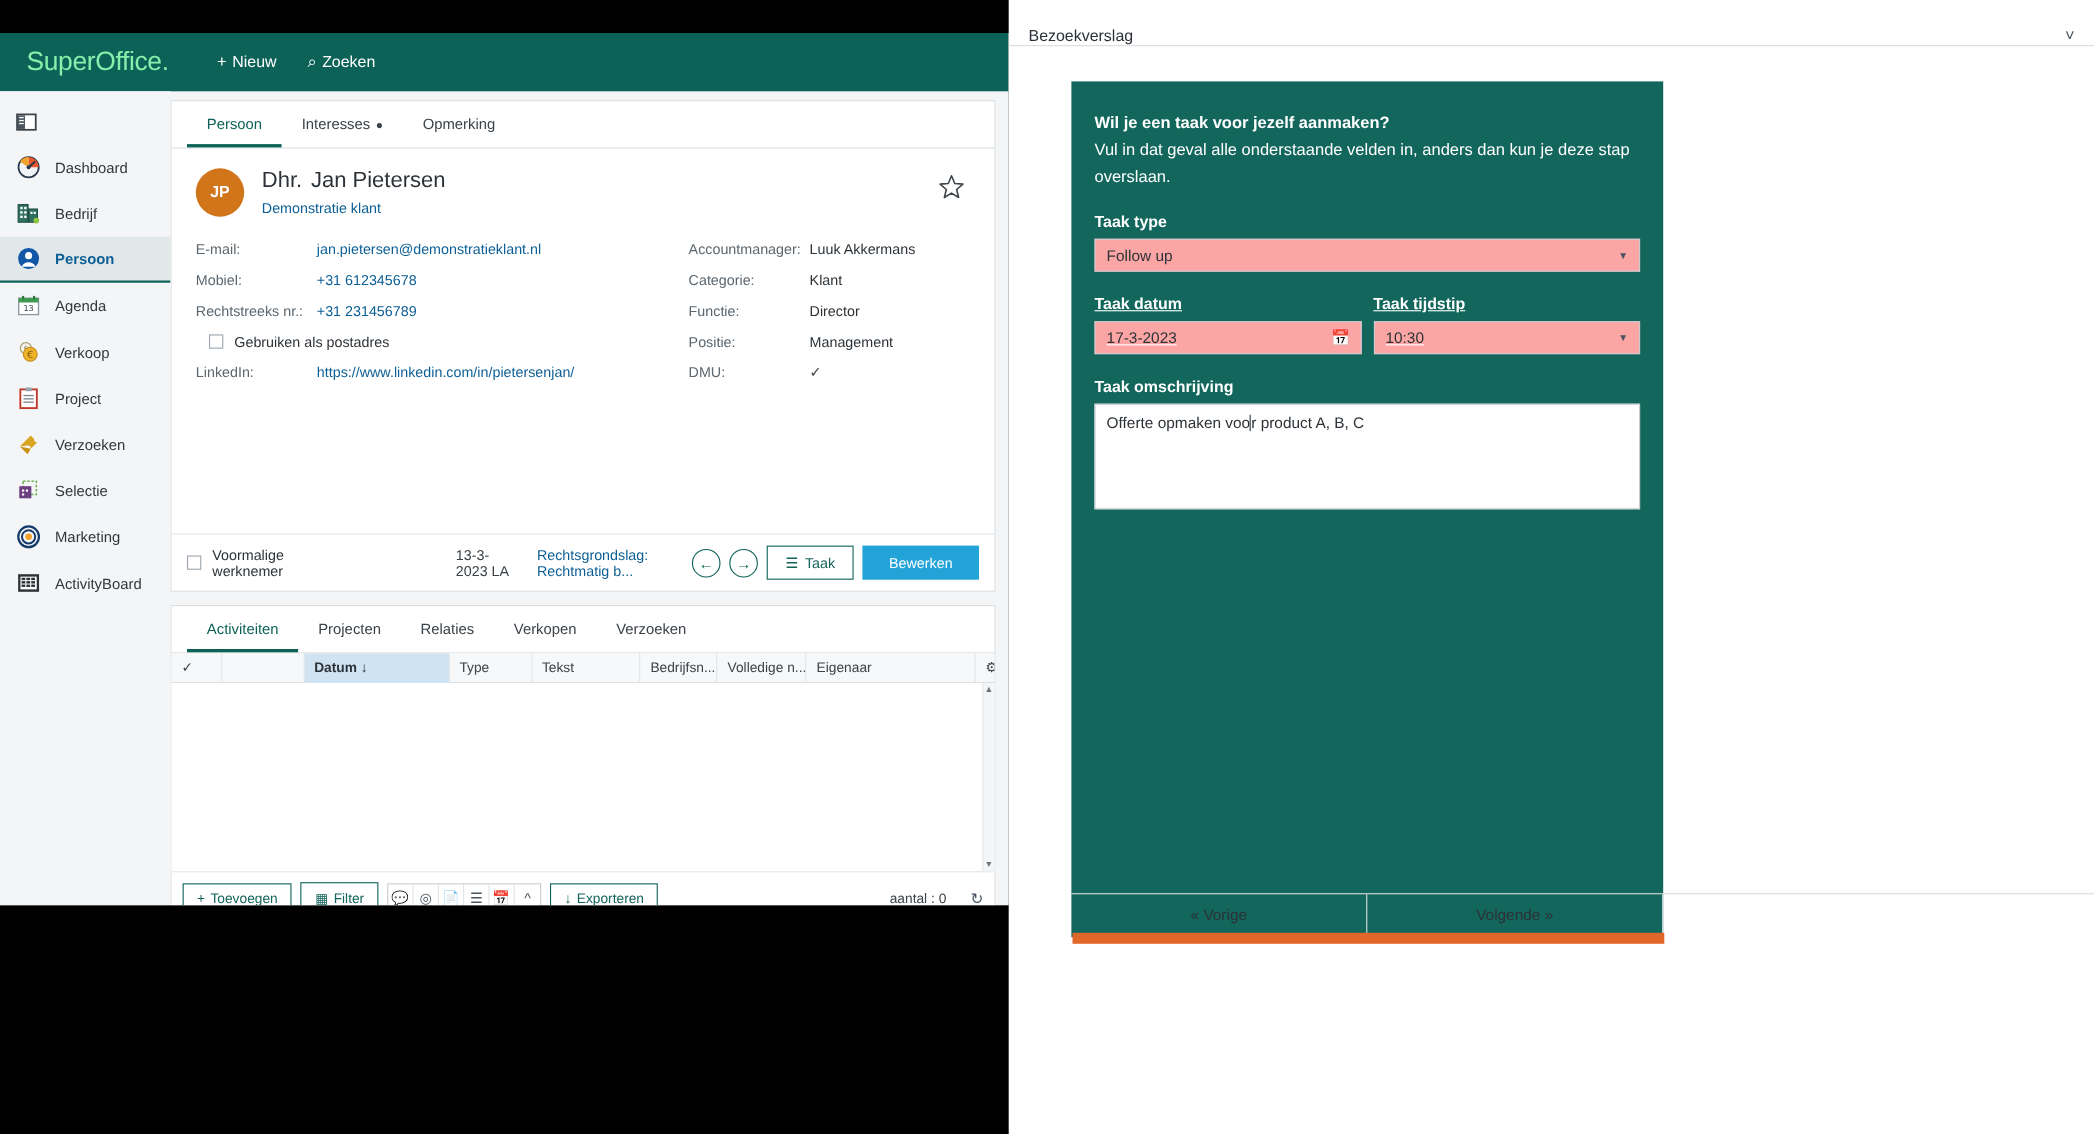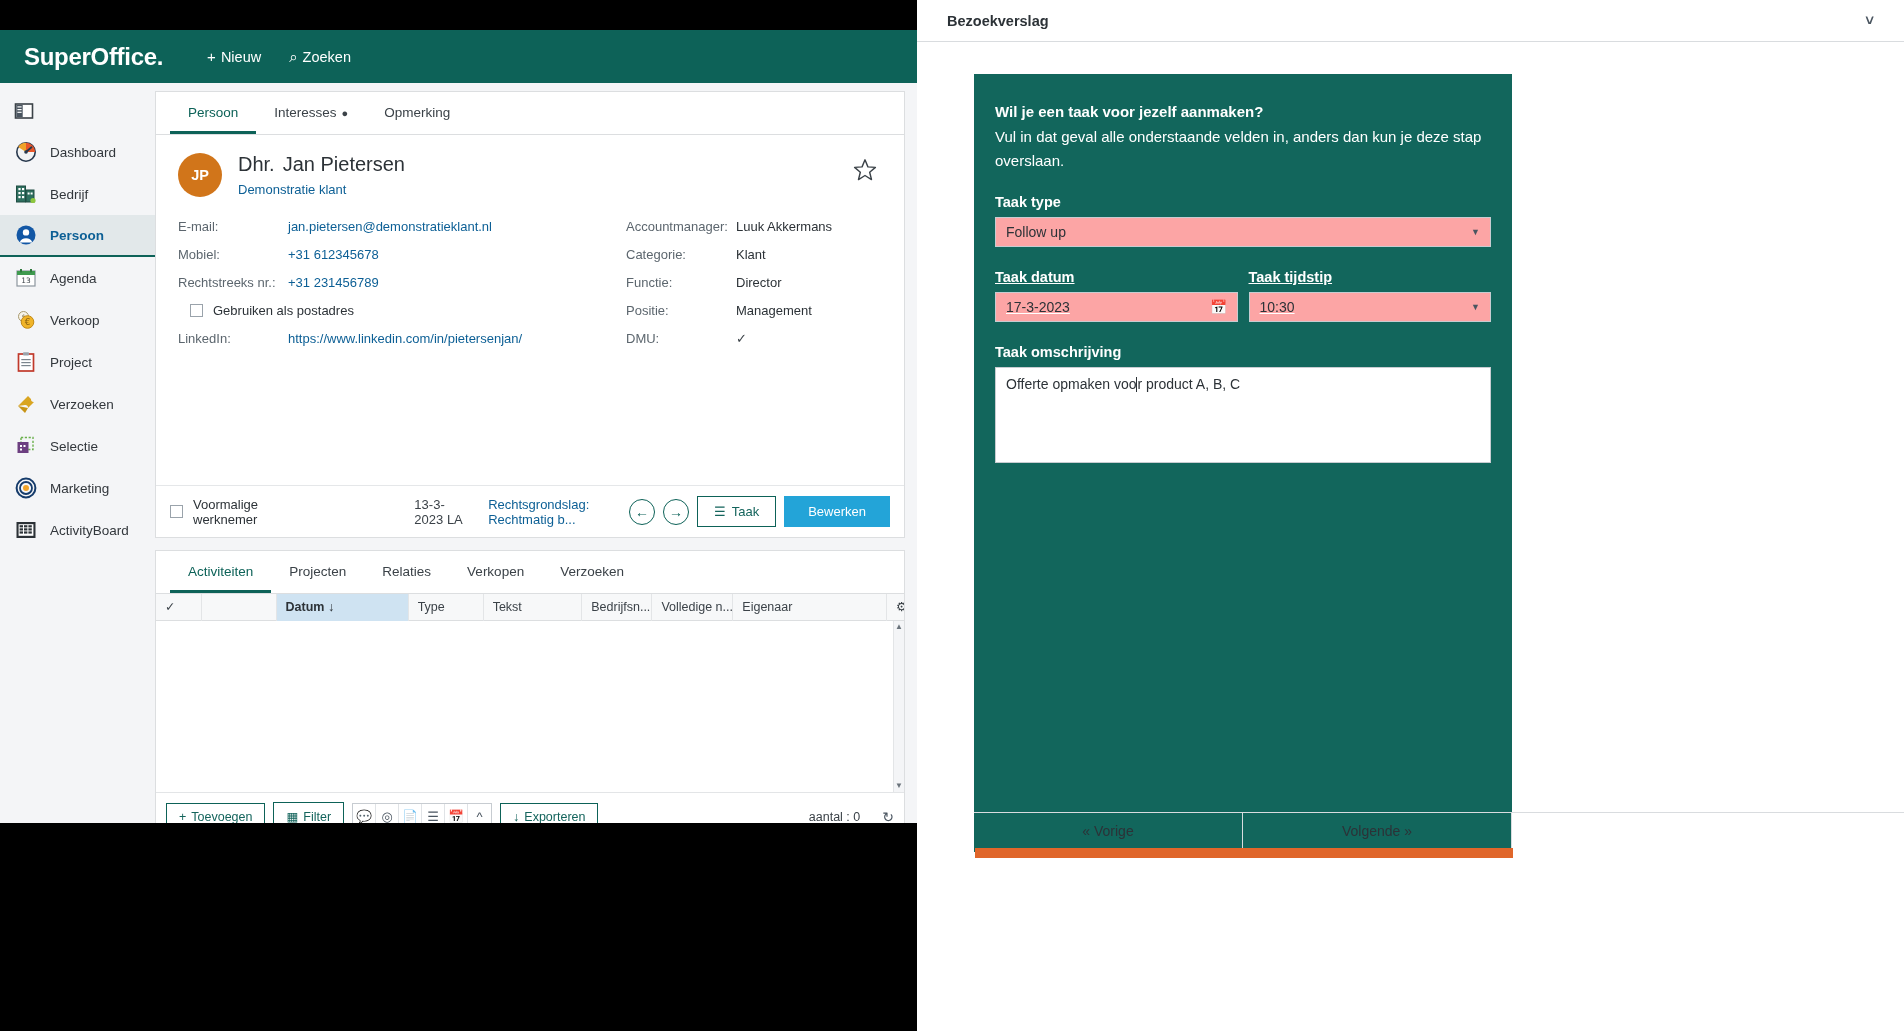--- a/index.html
+++ b/index.html
@@ -15,21 +15,21 @@
   #app {
     position: absolute; left: 0; top: 30px;
     width: 917px; height: 793px;
     background: #f4f5f7;
     overflow: hidden;
   }
   .topbar {
     height: 53px; background: #0d6258;
     display: flex; align-items: center; padding-left: 24px;
   }
-  .logo { color: #ffffff; font-size: 24px; font-weight: bold; letter-spacing: -0.3px; }
+  .logo { color: #86efac; font-size: 24px; font-weight: normal; letter-spacing: -0.3px; }
   .logo .dot { font-size: 24px; }
   .topnav { display: flex; align-items: center; margin-left: 44px; gap: 28px; }
   .topnav-item {
     color: #fff; font-size: 14.5px; display: flex; align-items: center; gap: 5px;
     cursor: pointer;
   }
   .topnav-item .gl { font-size: 15px; }
 
   .body-area { display: flex; height: 740px; }
 
@@ -138,21 +138,21 @@
   .count-txt { margin-left: auto; font-size: 12.5px; color: #3b4248; }
   .refresh-ico { margin-left: 14px; color: #4a5560; cursor: pointer; font-size: 14px; }
 
   
   #panel {
     position: absolute; left: 917px; top: 0; width: 987px; height: 1031px;
     background: #fff;
   }
   .panel-head {
     height: 42px; border-bottom: 1px solid #d9dcdf; display: flex;
-    align-items: center; padding: 0 30px; font-weight: bold;
+    align-items: flex-end; padding: 0 18px;
   }
   .panel-title { font-size: 14.5px; color: #2c3237; }
   .panel-chevron { margin-left: auto; font-size: 15px; color: #4a5560; cursor: pointer; }
 
   .wiz-card {
     position: absolute; left: 57px; top: 34px; width: 538px; height: 778px;
     background: #12665c; padding: 26px 21px 0 21px; color: #fff; margin-top: 40px;
   }
   .wiz-q { font-size: 15px; font-weight: bold; line-height: 1.55; }
   .wiz-sub { font-size: 15px; line-height: 1.55; margin-top: 2px; }

